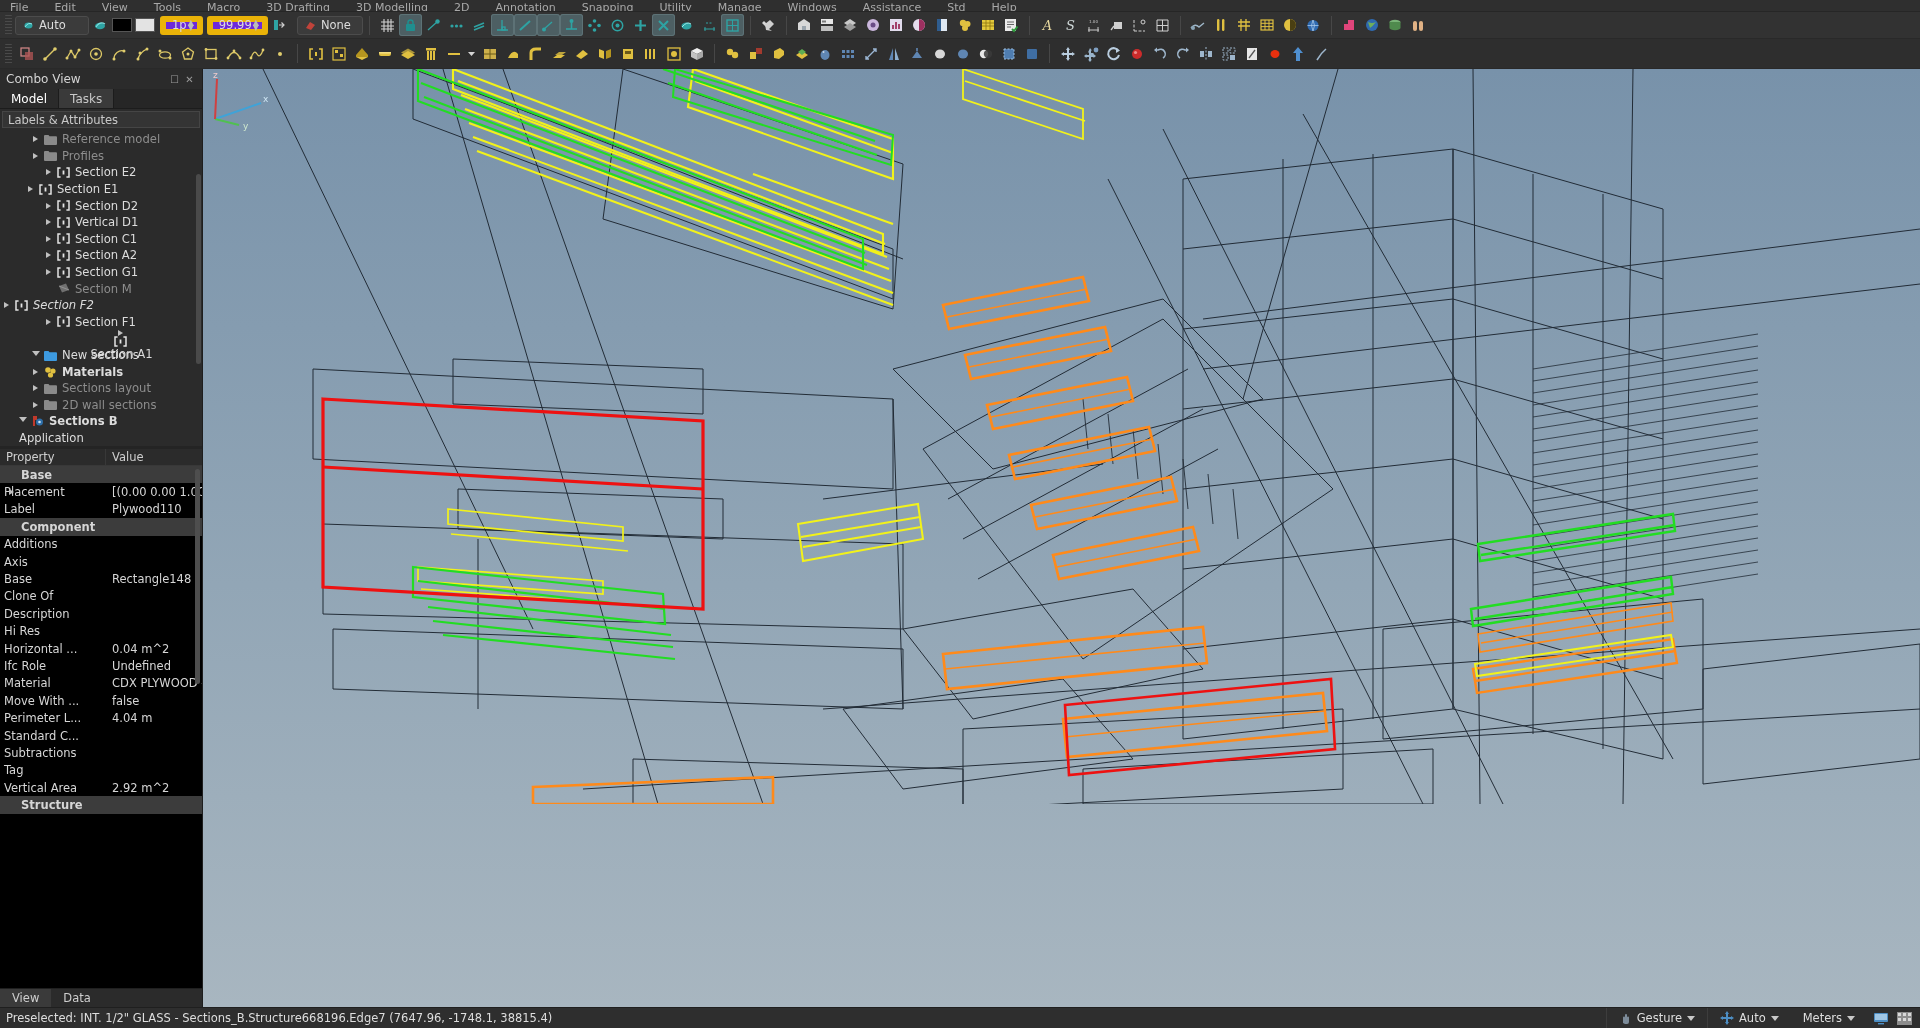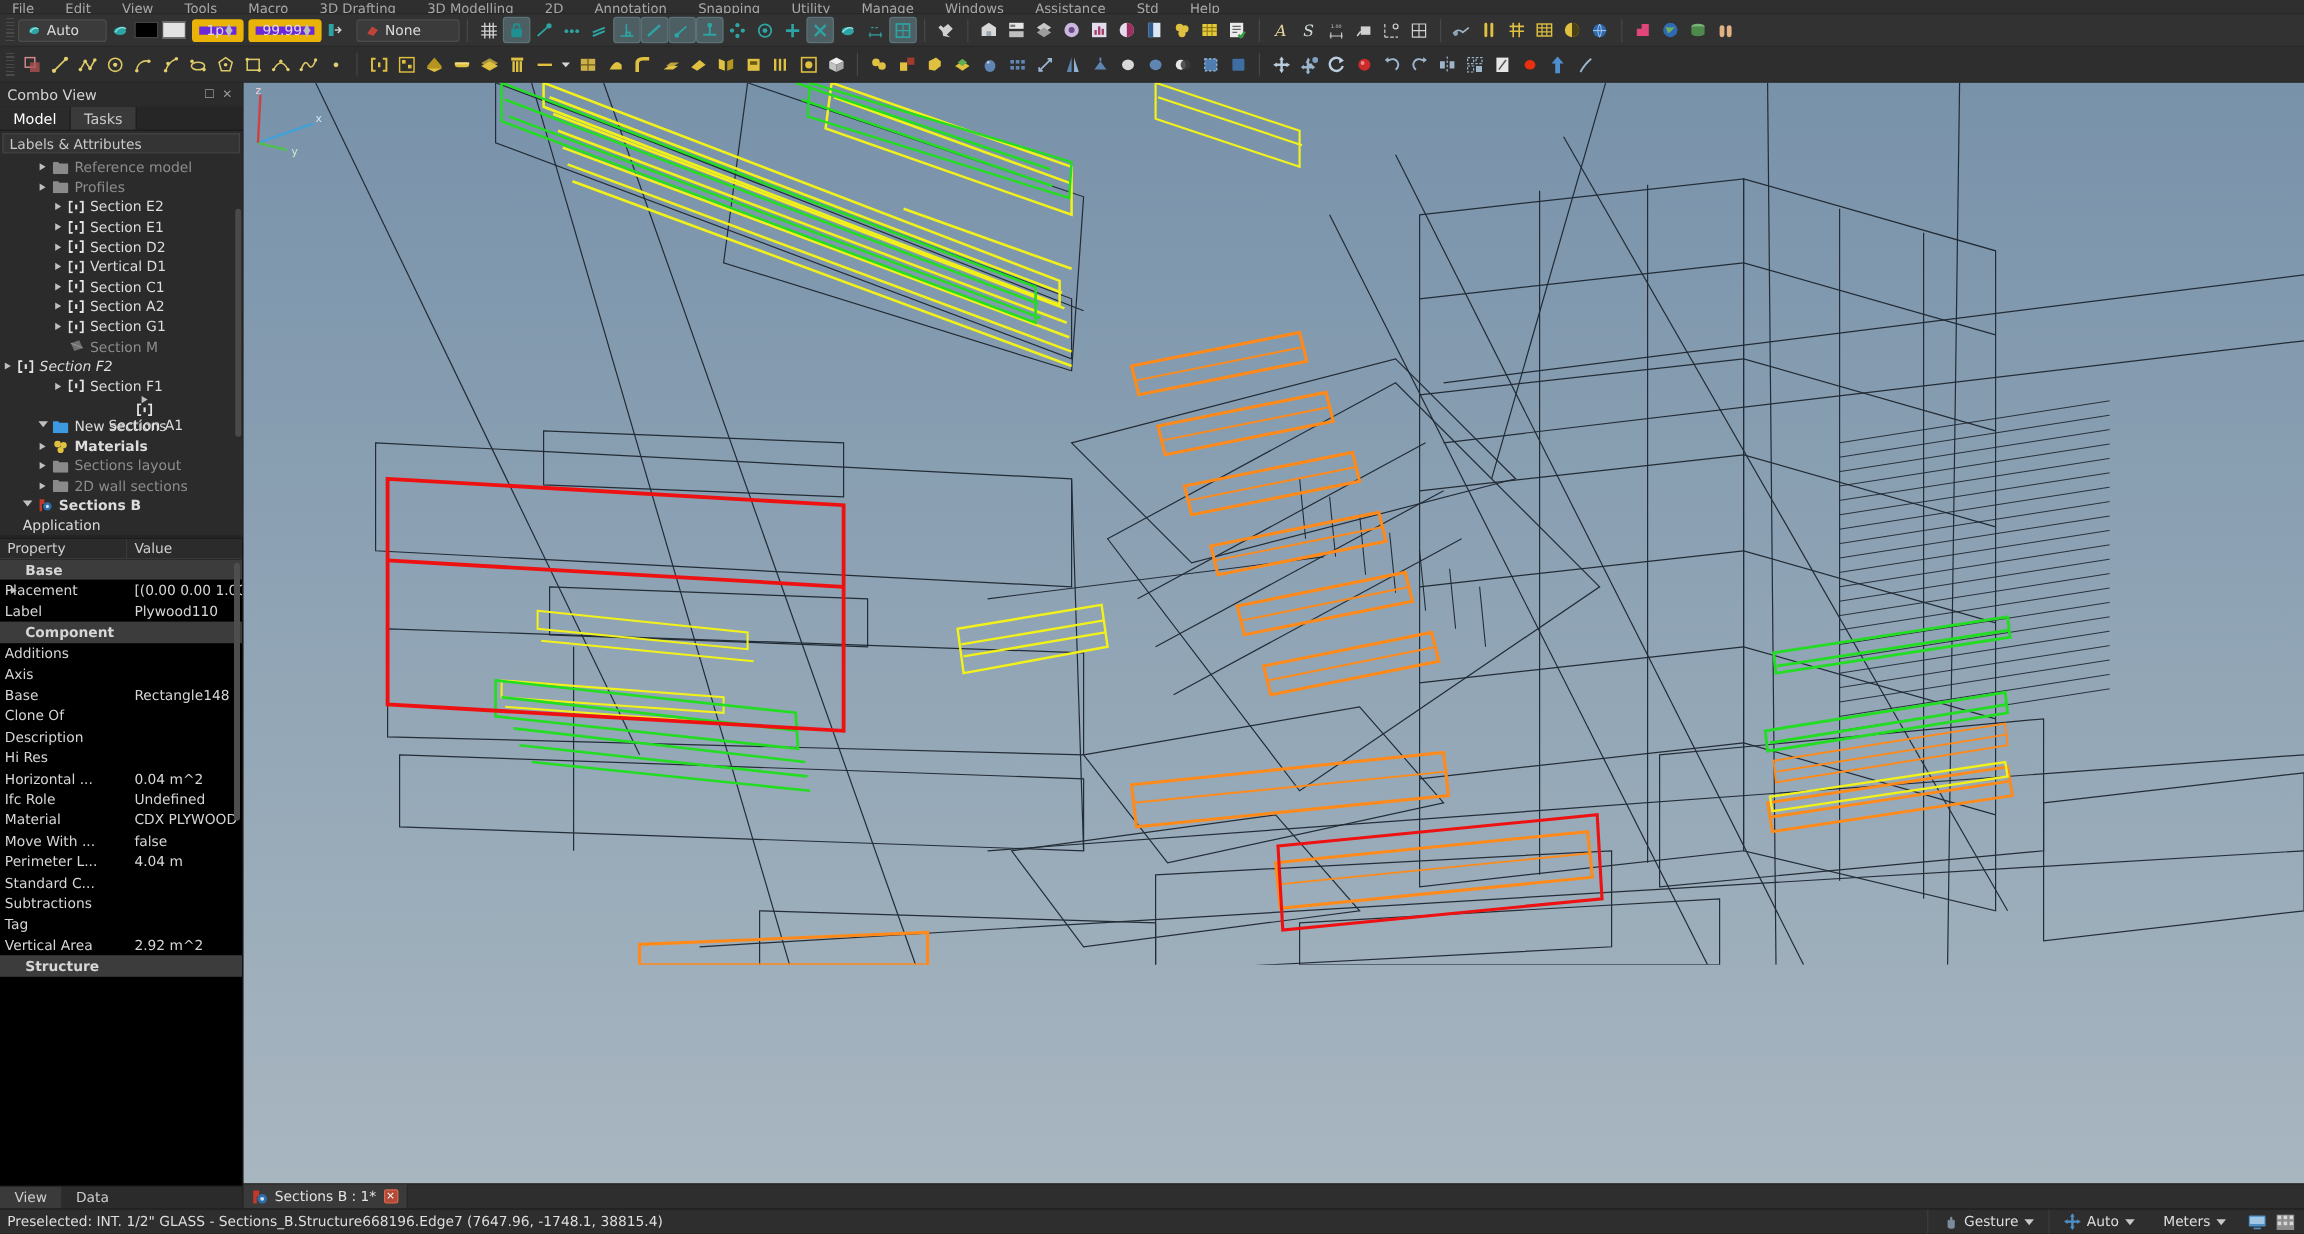--- a/index.html
+++ b/index.html
@@ -189,21 +189,21 @@
         </span>
     </div>
 
     <div class="ti">
       <svg width="14" height="14" viewBox="0 0 14 14">
           <rect x="2" y="2" width="4" height="10" fill="#2ea3a3"></rect>
           <path d="M7 7h5M9.5 4.5 12 7l-2.5 2.5" stroke="#cfcfcf" fill="none" stroke-width="1.2"></path>
         </svg>
     </div>
 
-    <div class="cmb" style="margin-left:6px; width:86px;">
+    <div class="cmb" style="margin-left:6px; width:66px;">
       <svg width="11" height="11" viewBox="0 0 11 11">
           <path d="M1 8 L5 2 L10 5 L6 10Z" fill="#c0433a"></path>
         </svg>
       <span>None</span>
     </div>
 
     <div class="tsep"></div>
 
     <div class="ti">
       <svg width="15" height="15" viewBox="0 0 15 15">
@@ -958,21 +958,21 @@
             <span class="ticon">
               <svg width="13" height="11" viewBox="0 0 13 11">
                 <g stroke="#e4e4e4" stroke-width="1.5" fill="none">
                   <path d="M3.6 1H1v9h2.6M9.4 1H12v9H9.4"></path>
                 </g>
                 <rect x="5.6" y="3.5" width="1.8" height="4" fill="#e4e4e4"></rect>
               </svg>
             </span>
             <span style="margin-left: 3px;">Section E2</span>
           </div>
-          <div class="trow" style="padding-left: 42px;">
+          <div class="trow" style="padding-left: 24px;">
             <span class="tw">
               <span class="caret"></span>
             </span>
             <span class="ticon">
               <svg width="13" height="11" viewBox="0 0 13 11">
                 <g stroke="#e4e4e4" stroke-width="1.5" fill="none">
                   <path d="M3.6 1H1v9h2.6M9.4 1H12v9H9.4"></path>
                 </g>
                 <rect x="5.6" y="3.5" width="1.8" height="4" fill="#e4e4e4"></rect>
               </svg>
@@ -1459,31 +1459,20 @@
             <path d="M12 50 L58 34" stroke="#3fa3d8"></path>
             <path d="M12 50 L36 56" stroke="#50c050"></path>
             <path d="M12 50 L14 10" stroke="#d04040"></path>
           </g>
           <text x="60" y="33" font-size="9" fill="#cfe6f4" font-family="DejaVu Sans, sans-serif">x</text>
           <text x="40" y="60" font-size="9" fill="#cfe8cf" font-family="DejaVu Sans, sans-serif">y</text>
           <text x="10" y="9" font-size="9" fill="#f0cccc" font-family="DejaVu Sans, sans-serif">z</text>
         </svg>
       </div>
 
-      <div class="docbar">
-        <div class="doctab">
-          <svg width="13" height="13" viewBox="0 0 13 13">
-            <path d="M1 1 h5 v5 h-2 v6 h-3z" fill="#c0392b"></path>
-            <circle cx="8.5" cy="8" r="4" fill="#2d6ea8"></circle>
-            <circle cx="8.5" cy="8" r="1.6" fill="#cfe3f2"></circle>
-          </svg>
-          <span>Sections B : 1*</span>
-          <span class="closex">×</span>
-        </div>
-      </div>
     </div>
   </div>
 
   <div class="status">
     <div class="statusmsg">Preselected: INT. 1/2" GLASS - Sections_B.Structure668196.Edge7 (7647.96, -1748.1, 38815.4)</div>
 
     <div class="sbox">
       <svg width="13" height="13" viewBox="0 0 13 13">
         <path d="M4 11 V5.5a1 1 0 012 0V3a1 1 0 012 0v2.5a1 1 0 012 0V10a2 2 0 01-2 2H6Z" fill="#7c8b99"></path>
       </svg>

